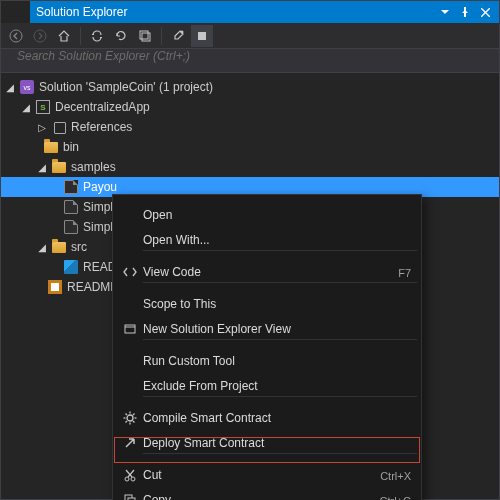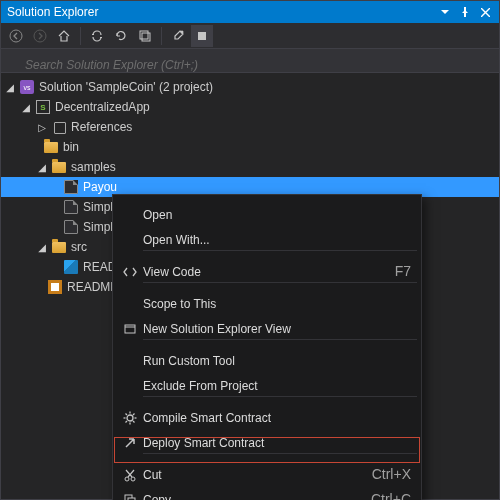--- a/index.html
+++ b/index.html
@@ -22,20 +22,21 @@
     flex-direction: column;
   }
   .titlebar {
     background: #007acc;
     color: #fff;
     height: 22px;
     display: flex;
     align-items: center;
     padding: 0 6px;
     font-size: 12px;
+    margin-left: 29px;
   }
   .titlebar .title { flex: 1; }
   .titlebar .winbtn {
     width: 16px; height: 16px;
     display: inline-flex; align-items: center; justify-content: center;
     margin-left: 4px;
     color: #fff;
   }
   .toolbar {
     height: 26px;
@@ -55,22 +56,22 @@
     width: 1px; height: 18px; background: #3f3f46; margin: 0 3px;
   }
   .tbtn.active {
     background: #3f3f46;
   }
   .search {
     height: 24px;
     background: #333337;
     border-bottom: 1px solid #3f3f46;
     display: flex;
-    align-items: flex-end;
-    padding: 0 24px;
+    align-items: flex-start;
+    padding: 0 16px;
     color: #6d6d6d;
     font-style: italic;
   }
   .tree {
     flex: 1;
     background: #252526;
     padding-top: 4px;
     overflow: hidden;
   }
   .node {
@@ -189,21 +190,21 @@
     padding: 0 10px 0 4px;
     color: #dcdcdc;
     position: relative;
   }
   .menu-item .micon {
     width: 26px;
     display: inline-flex; align-items: center; justify-content: center;
     color: #c5c5c5;
   }
   .menu-item .mlabel { flex: 1; }
-  .menu-item .mshort { color: #a0a0a0; font-size: 14px; }
+  .menu-item .mshort { color: #a0a0a0; font-size: 11px; }
   .menu-sep {
     height: 1px;
     background: #333337;
     margin: 3px 4px 3px 30px;
   }
   .menu-highlight {
     position: absolute;
     border: 1px solid #c74634;
     pointer-events: none;
   }
@@ -286,21 +287,21 @@
   <div class="search">
     <span>Search Solution Explorer (Ctrl+;)</span>
   </div>
 
   <div class="tree">
     <div class="node" style="padding-left:4px">
       <span class="twisty">◢</span>
       <span class="icon">
           <span class="sol-icon"></span>
         </span>
-      <span class="label">Solution 'SampleCoin' (2 project)</span>
+      <span class="label">Solution 'SampleCoin' (1 project)</span>
     </div>
     <div class="node" style="padding-left:20px">
       <span class="twisty">◢</span>
       <span class="icon">
           <span class="proj-icon"></span>
         </span>
       <span class="label" style="font-weight:400">DecentralizedApp</span>
     </div>
     <div class="node" style="padding-left:36px">
       <span class="twisty">▷</span>

